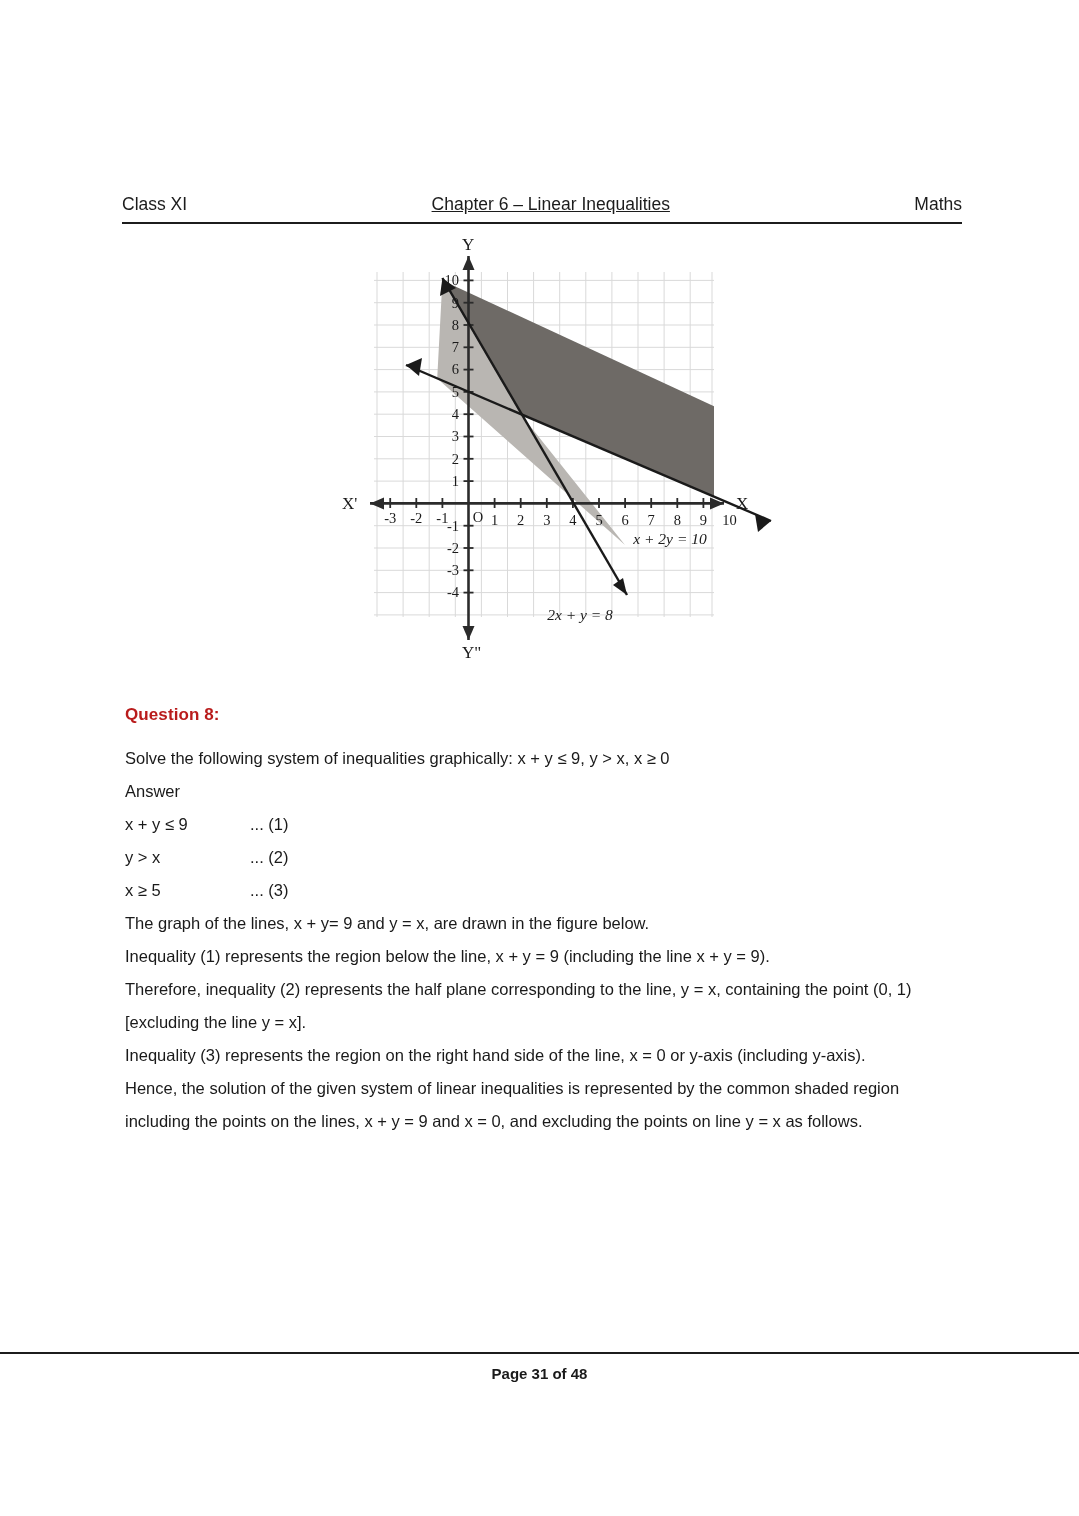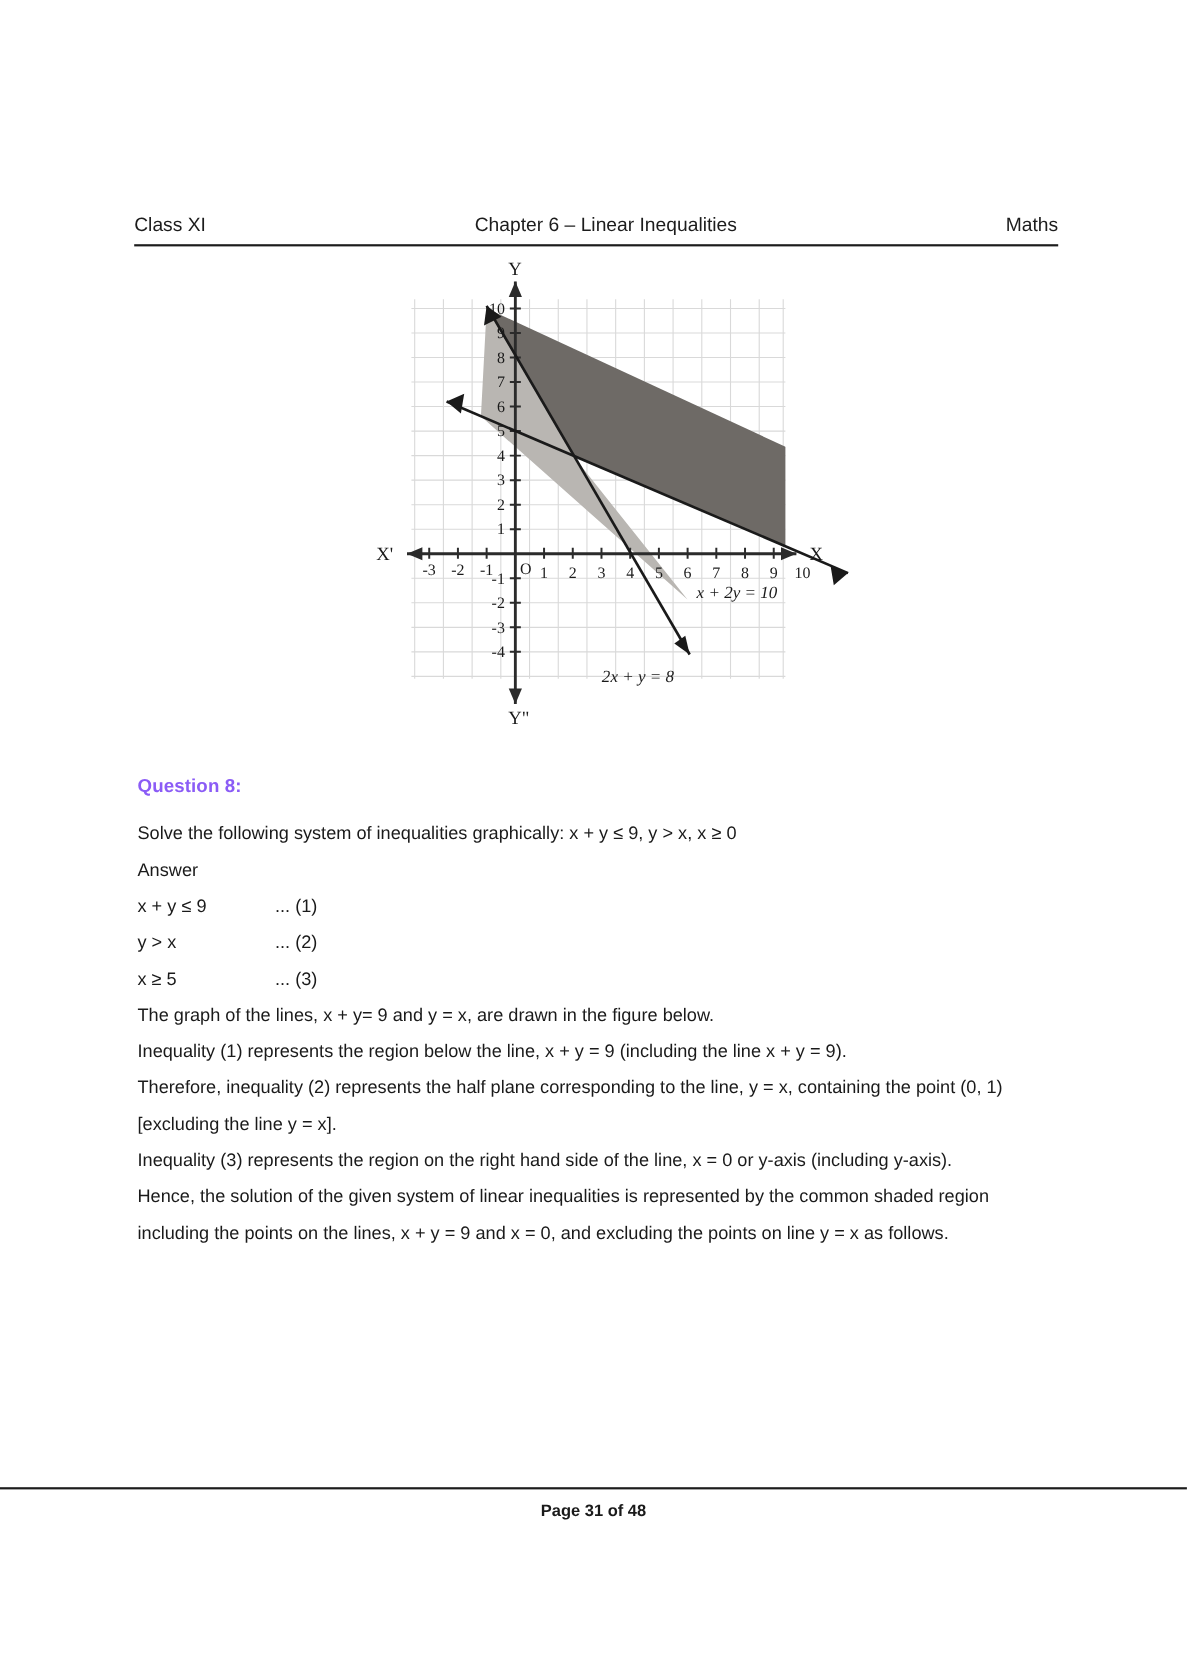--- a/index.html
+++ b/index.html
@@ -31,21 +31,21 @@
     width: 840px;
     display: flex;
     align-items: baseline;
     justify-content: center;
     font-size: 17.5px;
     color: #1c1c1c;
     padding-bottom: 7px;
     border-bottom: 2px solid #1c1c1c;
   }
   .doc-header .h-left  { flex: 0 0 auto; }
-  .doc-header .h-mid   { flex: 1 1 auto; text-align: center; }
+  .doc-header .h-mid   { flex: 1 1 auto; text-align: center; text-decoration: underline; }
   .doc-header .h-right { flex: 0 0 auto; }
 
   
   .figure-wrap {
     position: absolute;
     left: 318px;
     top: 236px;
     width: 460px;
     height: 430px;
   }
@@ -54,21 +54,21 @@
   
   .content {
     position: absolute;
     left: 125px;
     top: 705px;
     width: 810px;
   }
   .q-heading {
     font-size: 17px;
     font-weight: bold;
-    color: #8b5cf6;
+    color: #b91c1c;
     margin: 0 0 17px 0;
     letter-spacing: .1px;
   }
   .para {
     font-size: 16.5px;
     line-height: 33px;
     margin: 0;
     color: #1a1a1a;
   }
 

